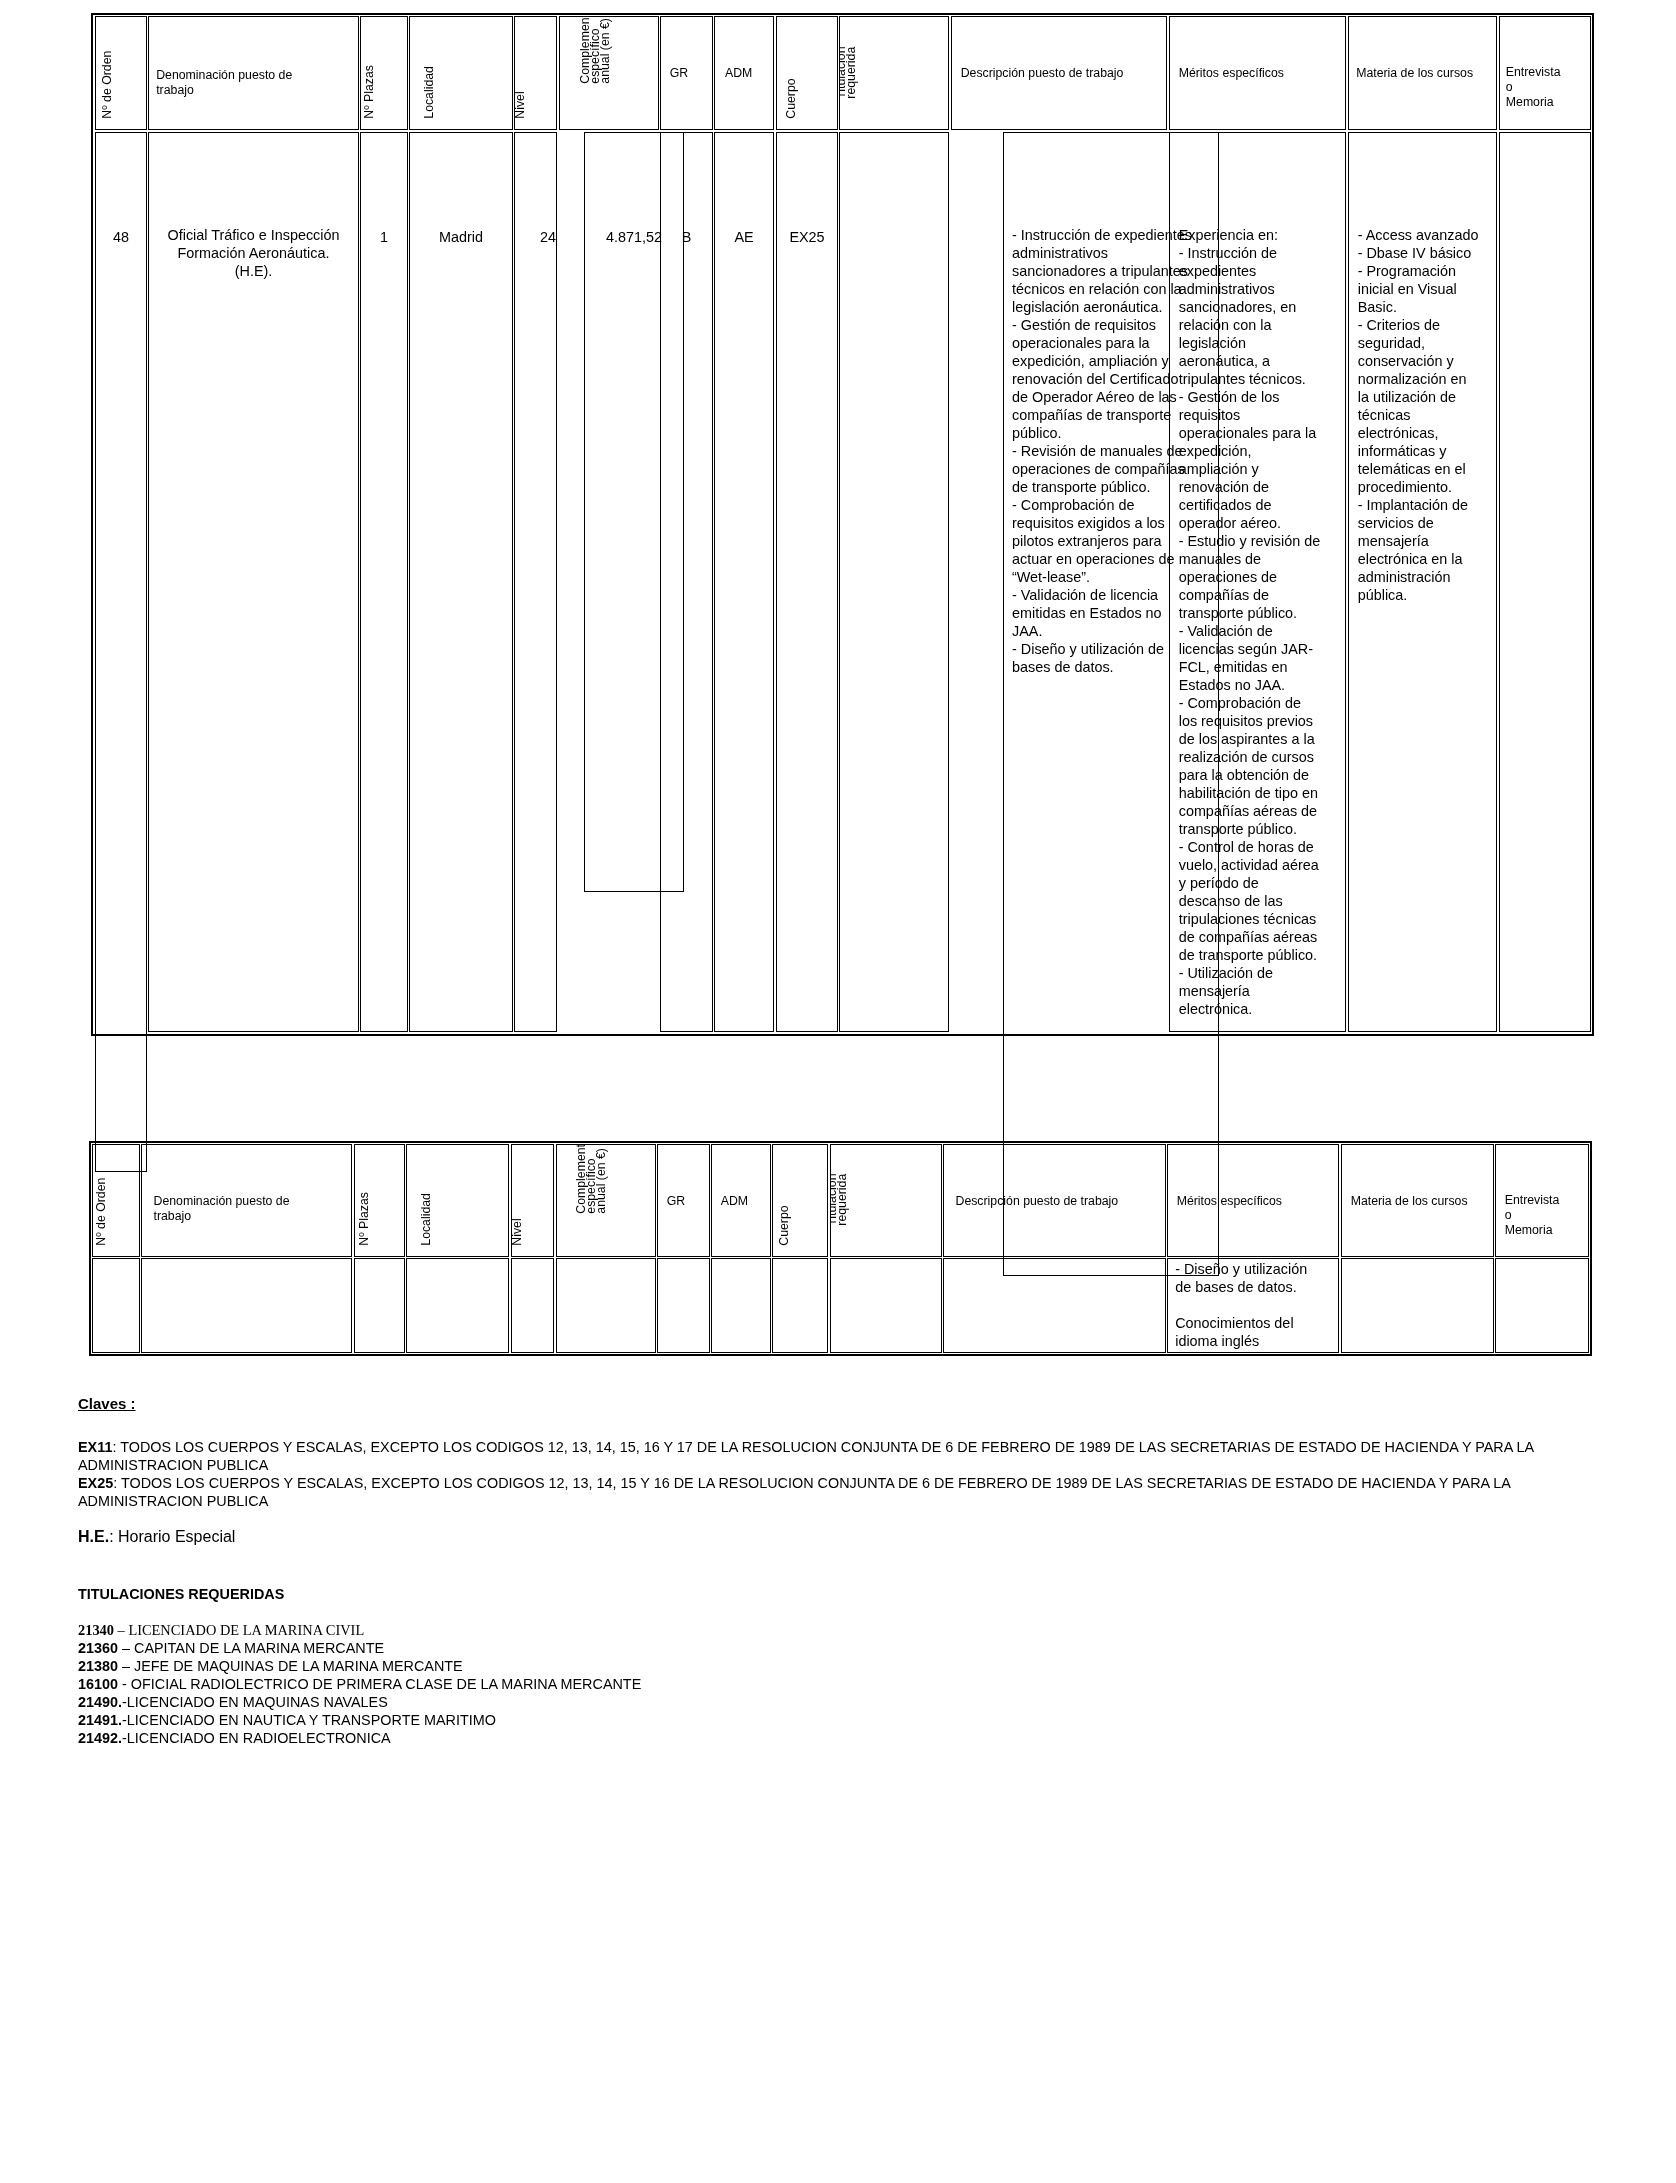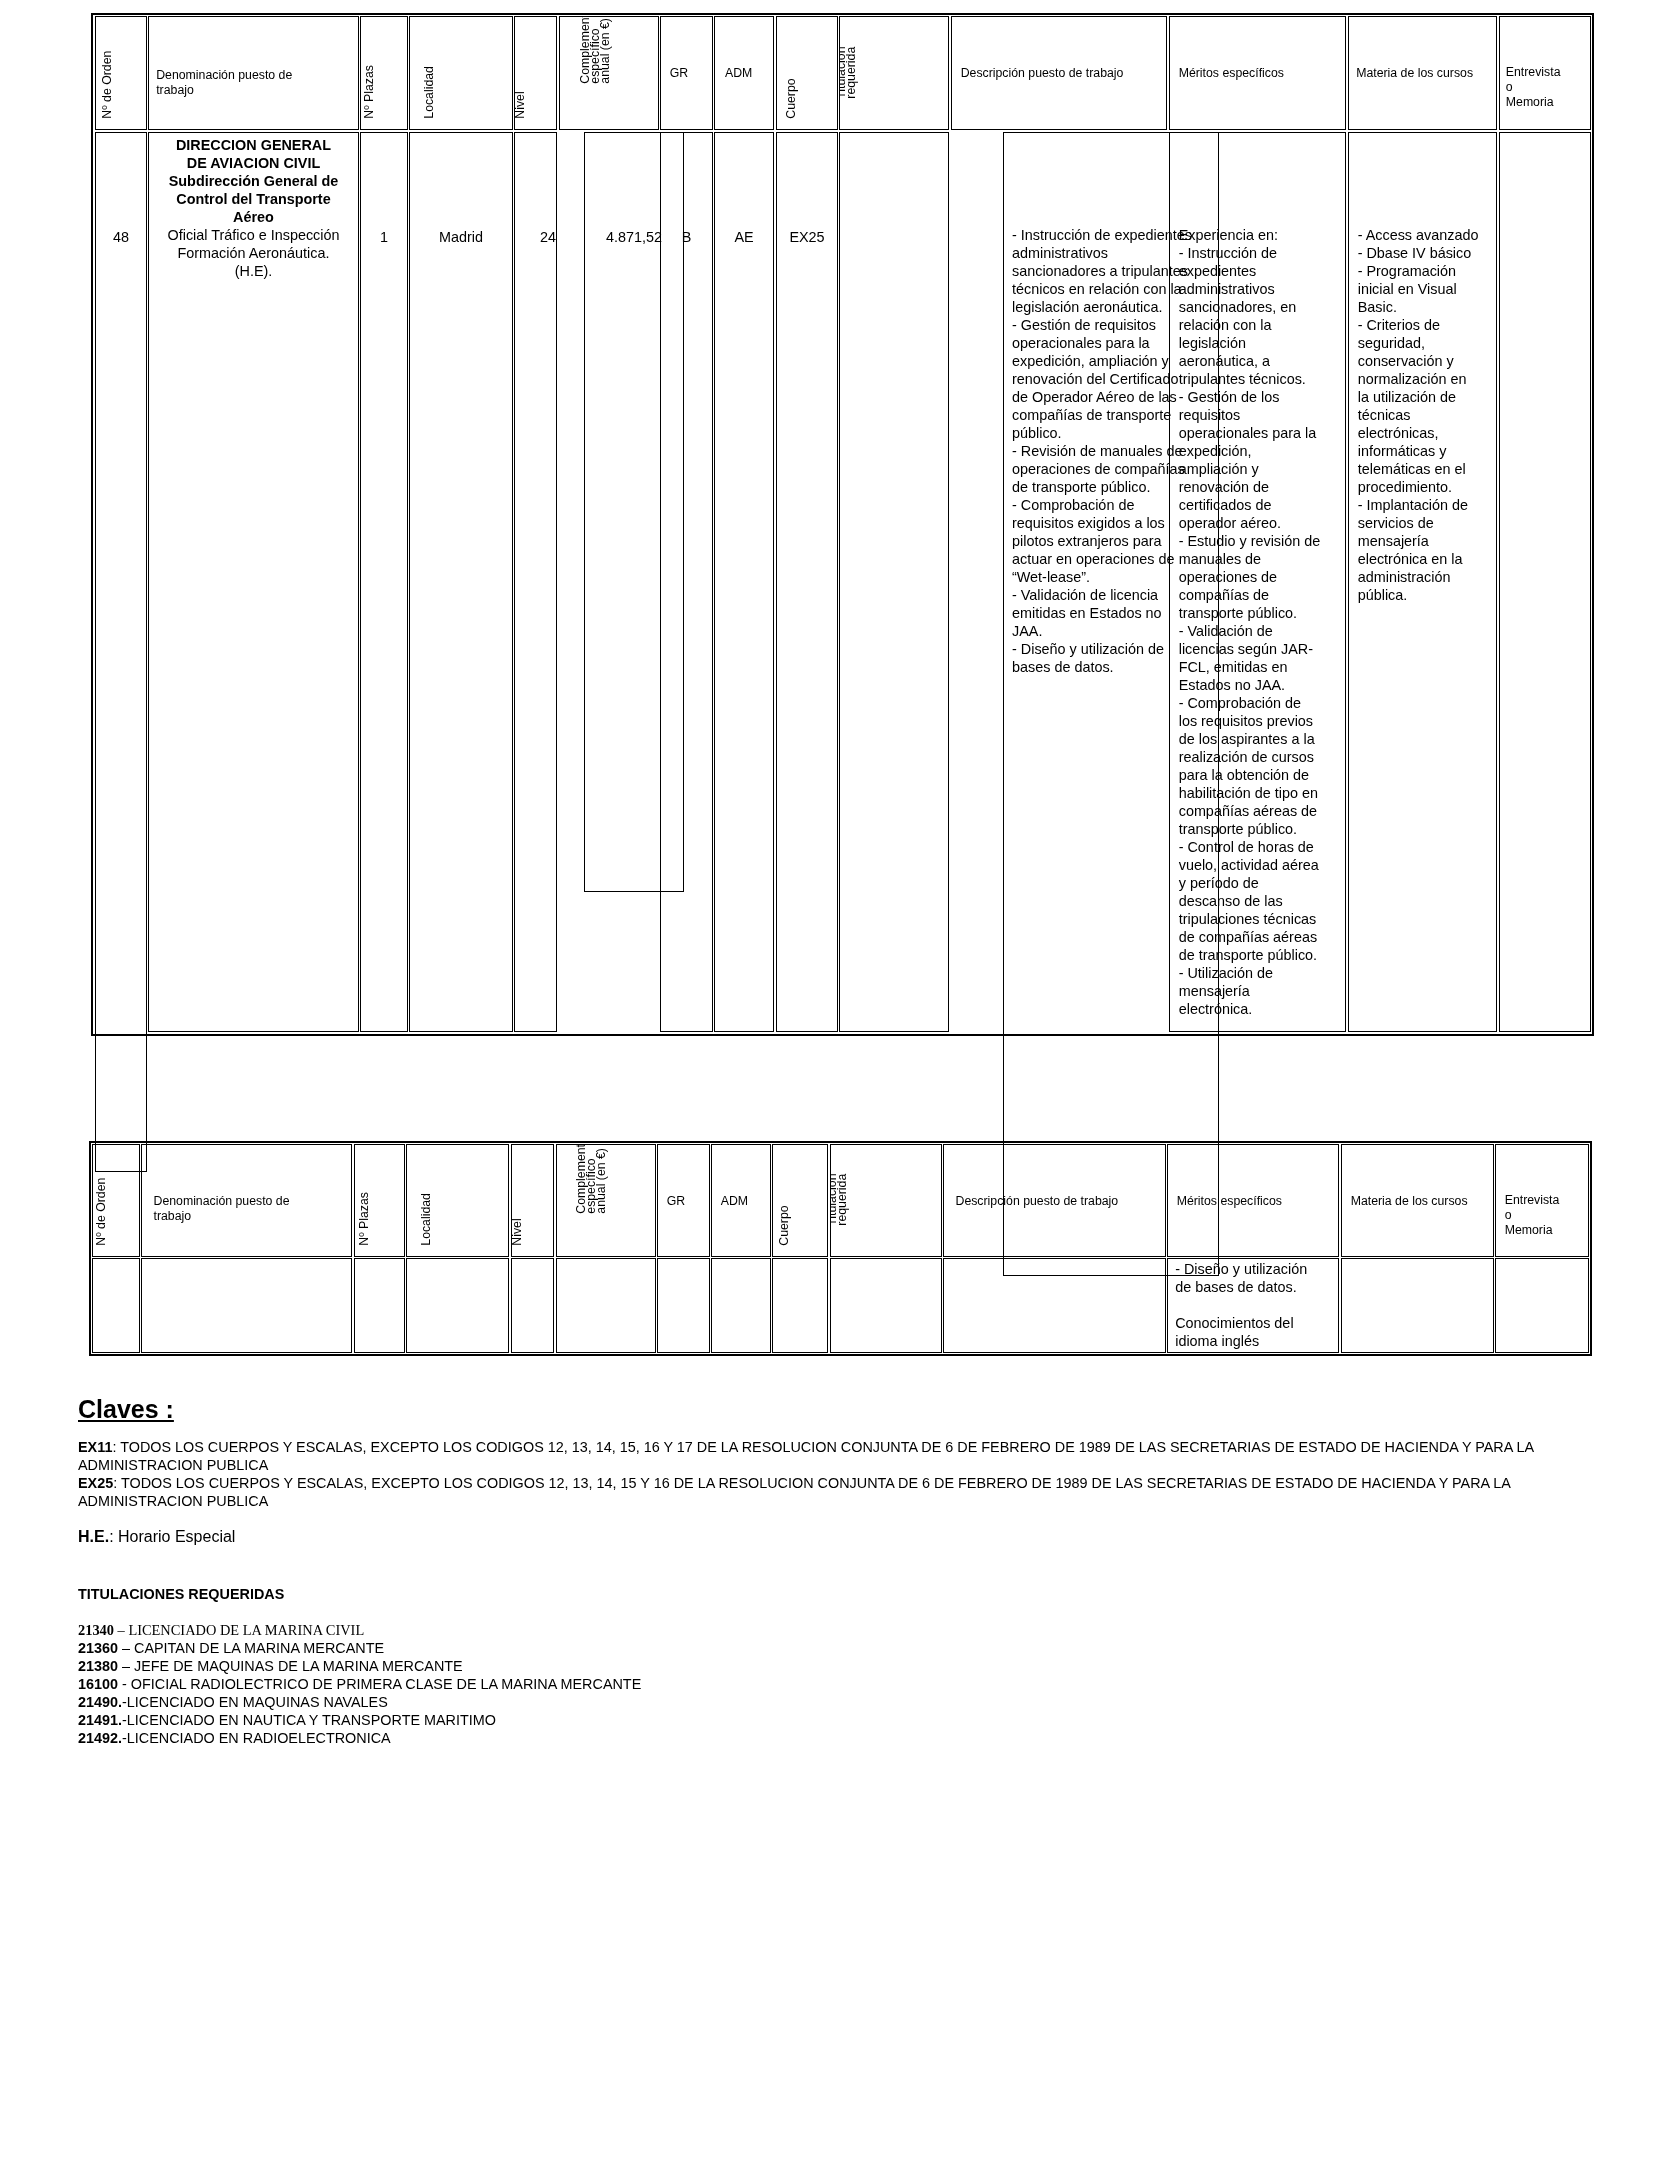--- a/index.html
+++ b/index.html
@@ -8,21 +8,21 @@
   .tbl { position:absolute; border:2.2px double #000; box-sizing:border-box; }
   .cell { position:absolute; box-sizing:border-box; border:1.4px solid #000;
           overflow:hidden; }
   .hdr-text { position:absolute; font-size:12.3px; line-height:15px; }
   .vwrap { position:absolute; bottom:10px; transform:rotate(-90deg); transform-origin:left bottom;
            font-size:12.3px; line-height:13.7px; white-space:nowrap; }
   .center-text { position:absolute; left:0; right:0; text-align:center; font-size:14.4px; line-height:18px; }
   .body-text { position:absolute; font-size:14.4px; line-height:18px; white-space:pre-wrap; }
   .bold { font-weight:bold; }
   .notes { position:absolute; font-size:14.4px; line-height:18px; }
-  .claves { position:absolute; left:78px; top:1395px; font-size:25px; font-weight:bold; text-decoration:underline; }
+  .claves { position:absolute; left:78px; top:1395px; font-size:15px; font-weight:bold; text-decoration:underline; }
 </style>
 </head>
 <body>
 
 <div class="tbl" style="left:91px;top:13px;width:1503px;height:1023px;">
 </div>
 
 <div>
   <div class="cell" style="left:95px;top:16px;width:52px;height:114px;">
     <span class="vwrap" style="left:19px;">Nº de Orden</span>
@@ -71,25 +71,20 @@
     <div class="hdr-text" style="left:5.8px;top:63px;">o</div>
     <div class="hdr-text" style="left:5.8px;top:78px;">Memoria</div>
   </div>
 </div>
 
 <div>
   <div class="cell" style="left:95px;top:132px;width:52px;height:1040px;">
     <div class="center-text" style="top:95px;">48</div>
   </div>
   <div class="cell" style="left:148px;top:132px;width:211px;height:900px;">
-    <div class="body-text bold" style="left:0;right:0;top:2.9px;text-align:center;">DIRECCION GENERAL
-DE AVIACION CIVIL
-Subdirección General de
-Control del Transporte
-Aéreo</div>
     <div class="body-text" style="left:0;right:0;top:93px;text-align:center;">Oficial Tráfico e Inspección
 Formación Aeronáutica.
 (H.E).</div>
   </div>
   <div class="cell" style="left:360px;top:132px;width:48px;height:900px;">
     <div class="center-text" style="top:95px;">1</div>
   </div>
   <div class="cell" style="left:409px;top:132px;width:104px;height:900px;">
     <div class="center-text" style="top:95px;">Madrid</div>
   </div>

